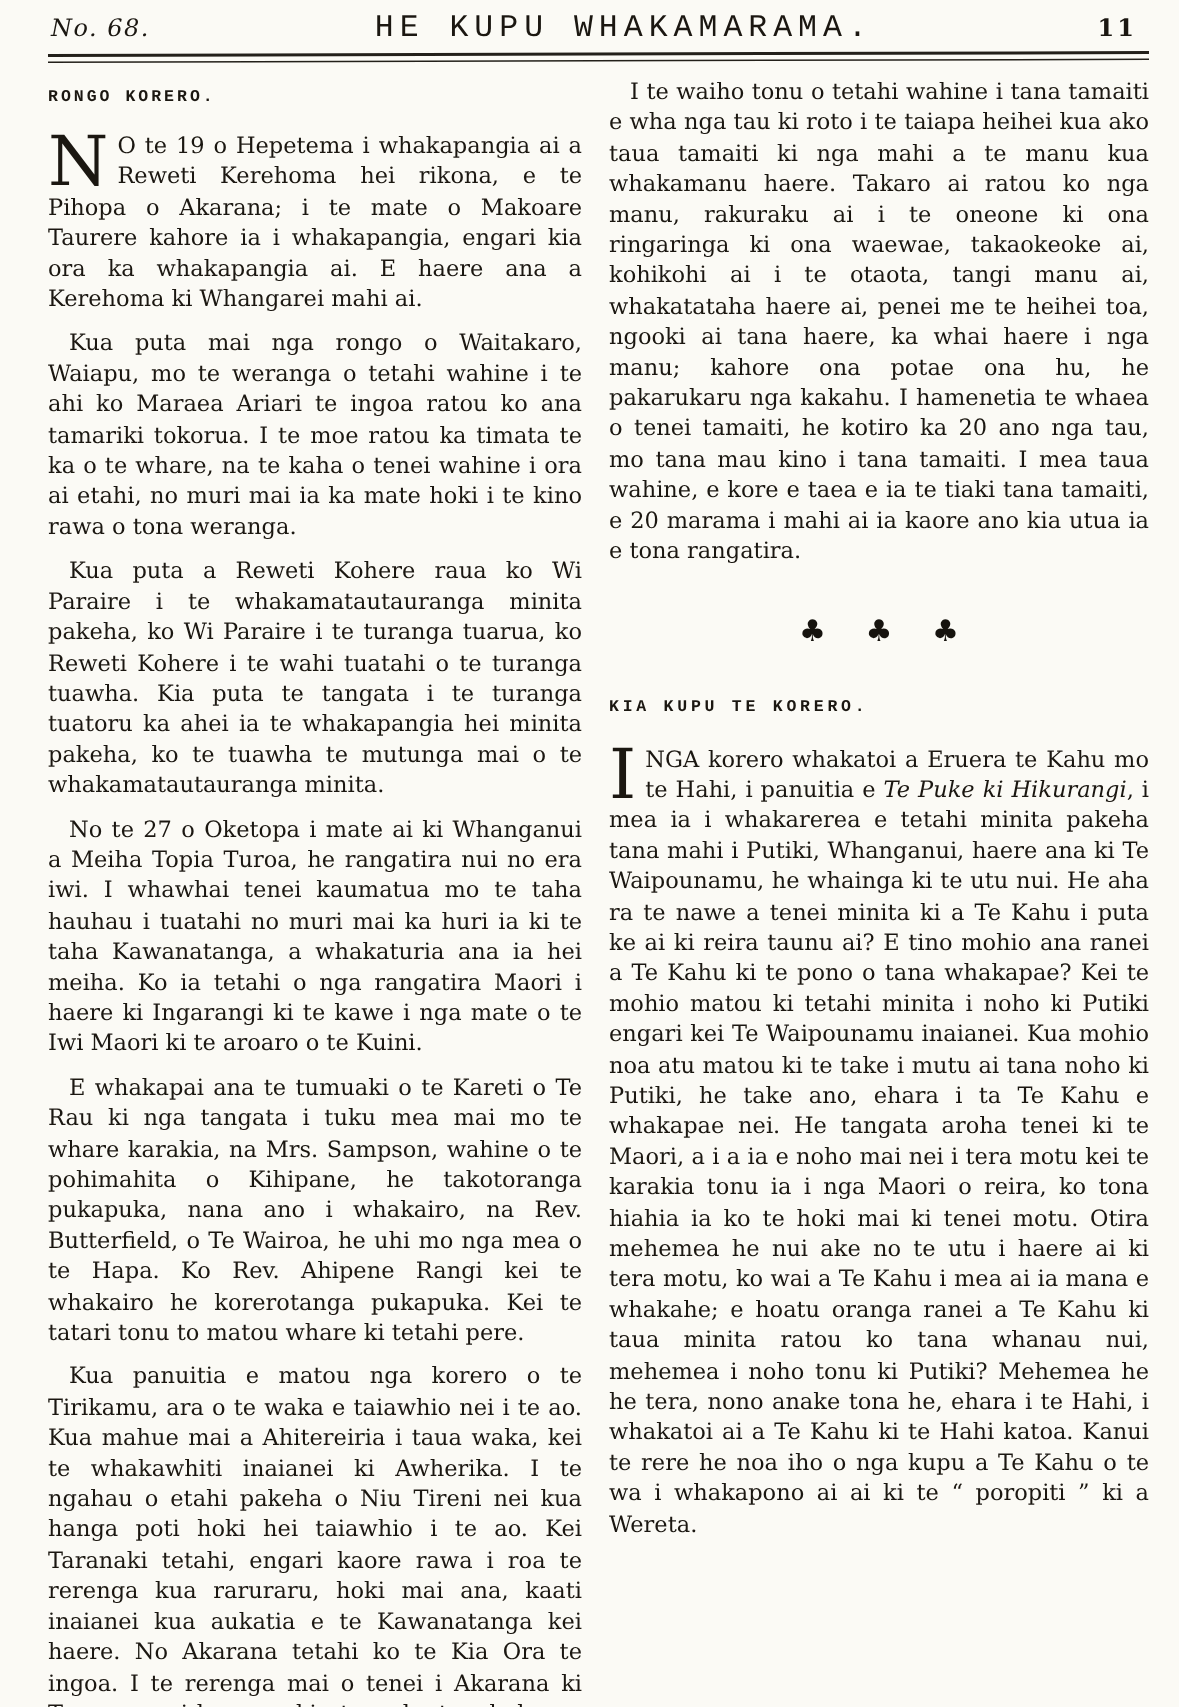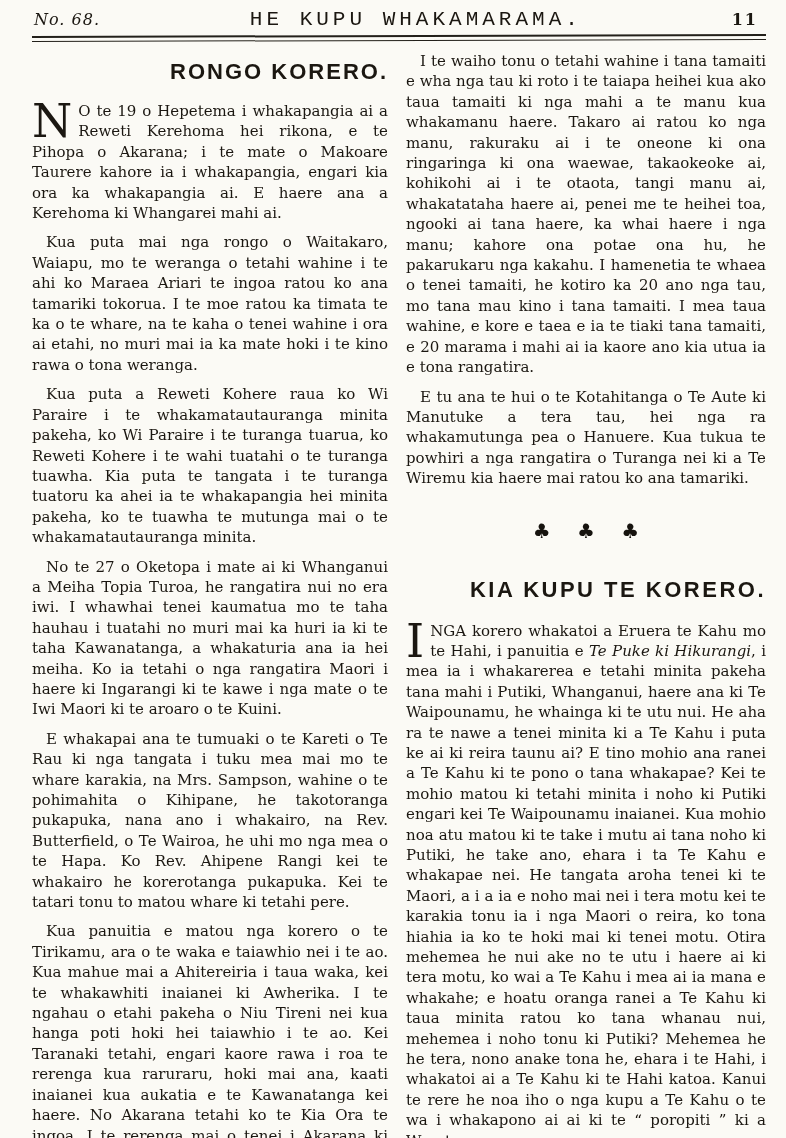--- a/index.html
+++ b/index.html
@@ -50,26 +50,26 @@
   p.drop-par { text-indent: 0; }
   .dropcap {
     float: left;
     font-size: 46px;
     line-height: 38px;
     height: 39px;
     padding: 1px 6px 0 0;
     font-weight: 500;
   }
   h2.article-heading {
-    font-size: 22px;
+    font-size: 11px;
     font-weight: bold;
     letter-spacing: 2px;
-    text-align: right;
+    text-align: left;
     margin: 8px 0 16px 0;
-    font-family: Liberation Sans, sans-serif;
+    font-family: Liberation Mono, monospace;
   }
   h2.second-heading { margin: 6px 0 18px 0; letter-spacing: 2.5px; }
   .ornament {
     text-align: center;
     font-size: 20px;
     margin: 30px 0 34px 0;
     word-spacing: 20px;
     color: #16130e;
   }
   em.pub-title { font-style: italic; font-weight: 400; }
@@ -96,21 +96,20 @@
 
       <p class="body-par">Kua puta mai nga rongo o Waitakaro, Waiapu, mo te weranga o tetahi wahine i te ahi ko Maraea Ariari te ingoa ratou ko ana tamariki tokorua.  I te moe ratou ka timata te ka o te whare, na te kaha o tenei wahine i ora ai etahi, no muri mai ia ka mate hoki i te kino rawa o tona weranga.</p>
       <p class="body-par">Kua puta a Reweti Kohere raua ko Wi Paraire i te whakamatautauranga minita pakeha, ko Wi Paraire i te turanga tuarua, ko Reweti Kohere i te wahi tuatahi o te turanga tuawha.  Kia puta te tangata i te turanga tuatoru ka ahei ia te whakapangia hei minita pakeha, ko te tuawha te mutunga mai o te whakamatautauranga minita.</p>
       <p class="body-par">No te 27 o Oketopa i mate ai ki Whanganui a Meiha Topia Turoa, he rangatira nui no era iwi.  I whawhai tenei kaumatua mo te taha hauhau i tuatahi no muri mai ka huri ia ki te taha Kawanatanga, a whakaturia ana ia hei meiha.  Ko ia tetahi o nga rangatira Maori i haere ki Ingarangi ki te kawe i nga mate o te Iwi Maori ki te aroaro o te Kuini.</p>
       <p class="body-par">E whakapai ana te tumuaki o te Kareti o Te Rau ki nga tangata i tuku mea mai mo te whare karakia, na Mrs. Sampson, wahine o te pohimahita o Kihipane, he takotoranga pukapuka, nana ano i whakairo, na Rev. Butterfield, o Te Wairoa, he uhi mo nga mea o te Hapa.  Ko Rev. Ahipene Rangi kei te whakairo he korerotanga pukapuka.  Kei te tatari tonu to matou whare ki tetahi pere.</p>
       <p class="body-par">Kua panuitia e matou nga korero o te Tirikamu, ara o te waka e taiawhio nei i te ao. Kua mahue mai a Ahitereiria i taua waka, kei te whakawhiti inaianei ki Awherika.  I te ngahau o etahi pakeha o Niu Tireni nei kua hanga poti hoki hei taiawhio i te ao.  Kei Taranaki tetahi, engari kaore rawa i roa te rerenga kua raruraru, hoki mai ana, kaati inaianei kua aukatia e te Kawanatanga kei haere.  No Akarana tetahi ko te Kia Ora te ingoa.  I te rerenga mai o tenei i Akarana ki Turanga nei ka paea ki uta — ko te whakaaro o tenei ko te rere ki Ranana.  Kua poauau te pakeha.</p>
     </section>
 
     <section class="col">
       <p class="body-par">I te waiho tonu o tetahi wahine i tana tamaiti e wha nga tau ki roto i te taiapa heihei kua ako taua tamaiti ki nga mahi a te manu kua whakamanu haere.  Takaro ai ratou ko nga manu, rakuraku ai i te oneone ki ona ringaringa ki ona waewae, takaokeoke ai, kohikohi ai i te otaota, tangi manu ai, whakatataha haere ai, penei me te heihei toa, ngooki ai tana haere, ka whai haere i nga manu; kahore ona potae ona hu, he pakarukaru nga kakahu.  I hamenetia te whaea o tenei tamaiti, he kotiro ka 20 ano nga tau, mo tana mau kino i tana tamaiti.  I mea taua wahine, e kore e taea e ia te tiaki tana tamaiti, e 20 marama i mahi ai ia kaore ano kia utua ia e tona rangatira.</p>
-      <p class="body-par">E tu ana te hui o te Kotahitanga o Te Aute ki Manutuke a tera tau, hei nga ra whakamutunga pea o Hanuere.  Kua tukua te powhiri a nga rangatira o Turanga nei ki a Te Wiremu kia haere mai ratou ko ana tamariki.</p>
 
       <div class="ornament"><span>♣ ♣ ♣</span></div>
 
       <h2 class="article-heading second-heading">KIA KUPU TE KORERO.</h2>
 
       <p class="body-par drop-par"><span class="dropcap">I</span><span>NGA korero whakatoi a Eruera te Kahu mo te Hahi, i panuitia e </span><em class="pub-title">Te Puke ki Hikurangi</em><span>, i mea ia i whakarerea e tetahi minita pakeha tana mahi i Putiki, Whanganui, haere ana ki Te Waipounamu, he whainga ki te utu nui.  He aha ra te nawe a tenei minita ki a Te Kahu i puta ke ai ki reira taunu ai?  E tino mohio ana ranei a Te Kahu ki te pono o tana whakapae?  Kei te mohio matou ki tetahi minita i noho ki Putiki engari kei Te Waipounamu inaianei.  Kua mohio noa atu matou ki te take i mutu ai tana noho ki Putiki, he take ano, ehara i ta Te Kahu e whakapae nei.  He tangata aroha tenei ki te Maori, a i a ia e noho mai nei i tera motu kei te karakia tonu ia i nga Maori o reira, ko tona hiahia ia ko te hoki mai ki tenei motu.  Otira mehemea he nui ake no te utu i haere ai ki tera motu, ko wai a Te Kahu i mea ai ia mana e whakahe; e hoatu oranga ranei a Te Kahu ki taua minita ratou ko tana whanau nui, mehemea i noho tonu ki Putiki?  Mehemea he he tera, nono anake tona he, ehara i te Hahi, i whakatoi ai a Te Kahu ki te Hahi katoa.  Kanui te rere he noa iho o nga kupu a Te Kahu o te wa i whakapono ai ai ki te “ poropiti ” ki a Wereta.</span></p>
     </section>
 
   </main>
 </div>

